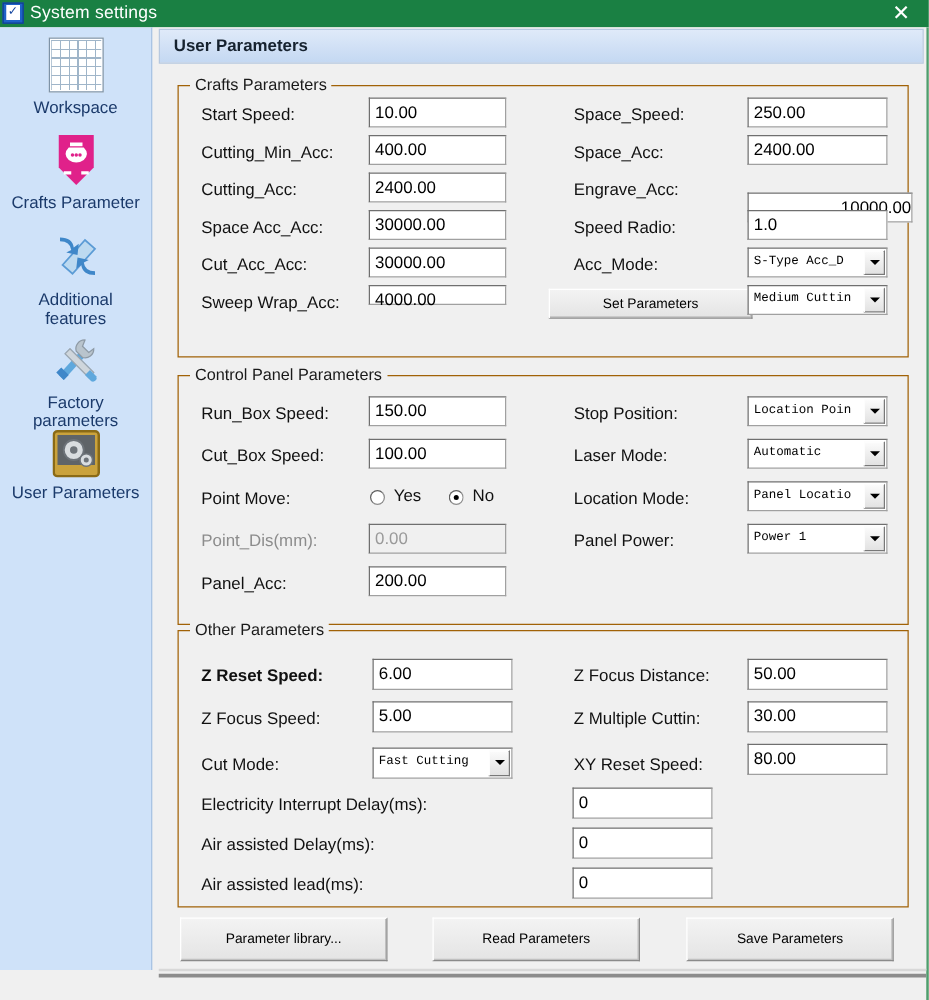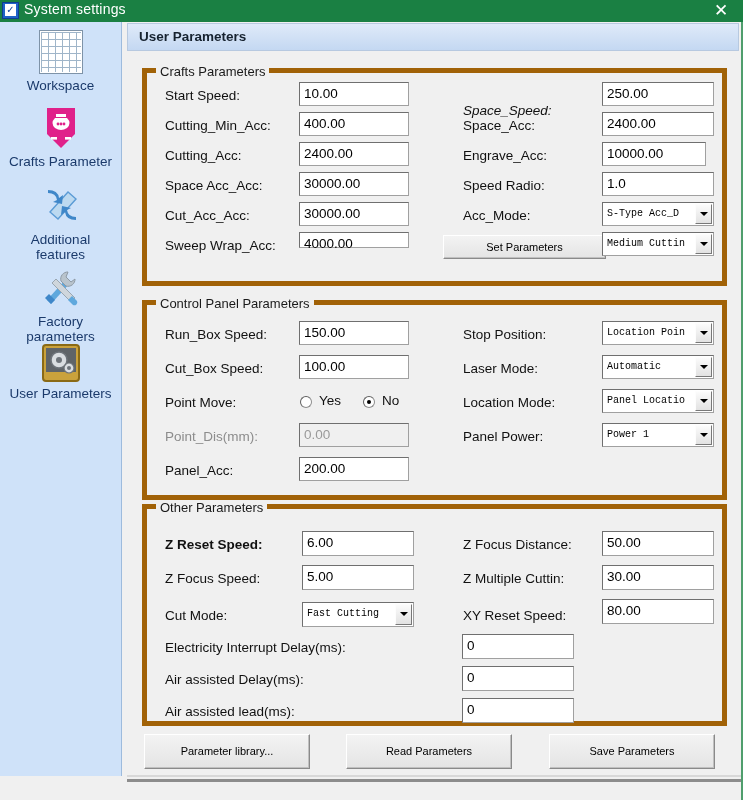--- a/index.html
+++ b/index.html
@@ -83,21 +83,21 @@
     position:absolute;left:5px;top:1px;width:612px;height:28px;
     background:linear-gradient(to bottom,#dfeaf9 0%,#c4d8f2 100%);
     border:1px solid #b7c9e0;box-sizing:border-box;
   }
   .header-title{
     position:absolute;left:11px;top:5px;font-size:13.5px;font-weight:bold;color:#16222f;
   }
 
   
   .group{
-    position:absolute;border:5px solid #a16207;box-sizing:border-box;background:transparent;
+    position:absolute;border:1px solid #a16207;box-sizing:border-box;background:transparent;
   }
   .group-legend{
     position:absolute;top:-9px;left:9px;background:#f0f0f0;padding:0 4px;
     font-size:13px;color:#1a1a1a;white-space:nowrap;
   }
 
   .lbl{position:absolute;font-size:13.5px;color:#111;white-space:nowrap;}
   .lbl.dim{color:#8c8c8c;}
 
   
@@ -260,29 +260,29 @@
         <span class="lbl" style="left:18px;top:135px;">Cut_Acc_Acc:</span>
         <span class="lbl" style="left:18px;top:165px;">Sweep Wrap_Acc:</span>
 
         <div class="field" style="left:152px;top:9px;width:110px;height:24px;">10.00</div>
         <div class="field" style="left:152px;top:39px;width:110px;height:24px;">400.00</div>
         <div class="field" style="left:152px;top:69px;width:110px;height:24px;">2400.00</div>
         <div class="field" style="left:152px;top:99px;width:110px;height:24px;">30000.00</div>
         <div class="field" style="left:152px;top:129px;width:110px;height:24px;">30000.00</div>
         <div class="field" style="left:152px;top:159px;width:110px;height:16px;">4000.00</div>
 
-        <span class="lbl" style="left:316px;top:30px;font-style:italic;">Space_Speed:</span>
+        <span class="lbl" style="left:316px;top:15px;">Space_Speed:</span>
         <span class="lbl" style="left:316px;top:45px;">Space_Acc:</span>
         <span class="lbl" style="left:316px;top:75px;">Engrave_Acc:</span>
         <span class="lbl" style="left:316px;top:105px;">Speed Radio:</span>
         <span class="lbl" style="left:316px;top:135px;">Acc_Mode:</span>
 
         <div class="field" style="left:455px;top:9px;width:112px;height:24px;">250.00</div>
         <div class="field" style="left:455px;top:39px;width:112px;height:24px;">2400.00</div>
-        <div class="field" style="left:455px;top:69px;width:104px;height:24px;">10000.00</div>
+        <div class="field" style="left:455px;top:85px;width:132px;height:24px;text-align:right;">10000.00</div>
         <div class="field" style="left:455px;top:99px;width:112px;height:24px;">1.0</div>
 
         <div class="combo" style="left:455px;top:129px;width:112px;height:24px;">
           <span class="cval">S-Type Acc_D</span>
           <span class="arrow"></span>
         </div>
 
         <div class="btn" style="left:296px;top:162px;width:163px;height:24px;line-height:22px;">Set Parameters</div>
 
         <div class="combo" style="left:455px;top:159px;width:112px;height:24px;">

